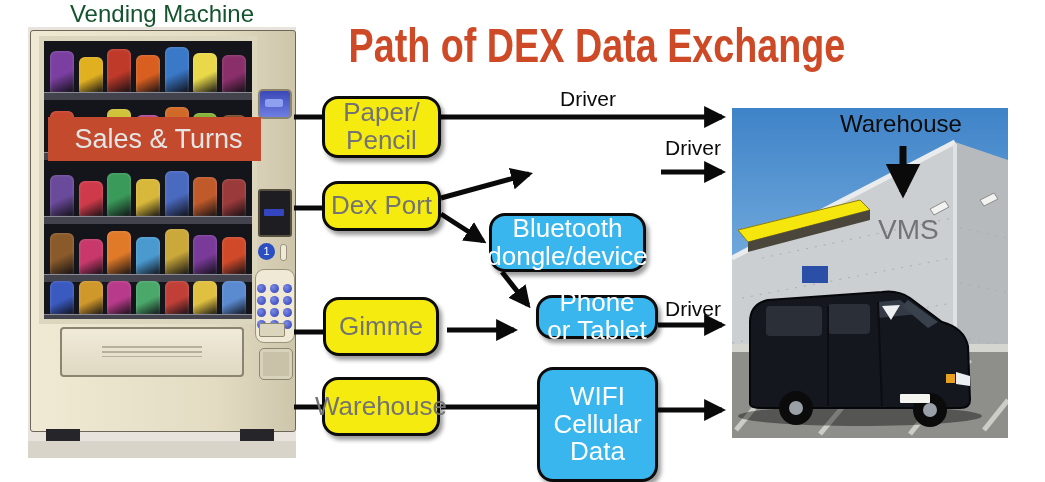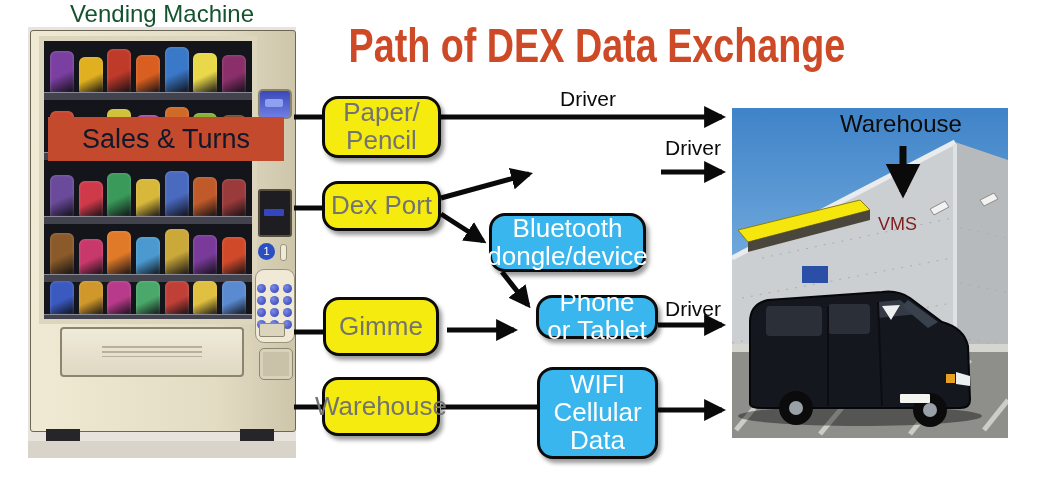--- a/index.html
+++ b/index.html
@@ -28,23 +28,23 @@
     border:1px solid #6b6658;border-radius:3px;}
   .vm-glass{position:absolute;left:8px;top:5px;width:208px;height:278px;
     background:#14141B;border:5px solid #DDD6BE;overflow:hidden;}
   .vm-shelf{position:absolute;left:0;width:100%;display:flex;justify-content:space-around;
     align-items:flex-end;padding:0 4px;box-sizing:border-box;}
   .s0{top:2px;height:50px}.s1{top:64px;height:48px}.s2{top:126px;height:50px}
   .s3{top:182px;height:52px}.s4{top:238px;height:36px}
   .vm-shelf .rail{position:absolute;bottom:-7px;left:0;right:0;height:7px;
     background:#43434d;border-top:1px solid #8a8a96;}
   .bag{width:24px;border-radius:6px 6px 3px 3px;box-shadow:inset 0 0 3px rgba(255,255,255,.25);}
-  .vm-banner{position:absolute;left:17px;top:86px;width:236px;height:44px;
-    background:var(--banner-red);color:#0f172a;font-size:27px;display:flex;align-items:center;
-    justify-content:center;z-index:5;}
+  .vm-banner{position:absolute;left:17px;top:86px;width:205px;height:44px;
+    background:var(--banner-red);color:#e5e5e5;font-size:27px;display:flex;align-items:center;
+    justify-content:center;z-index:5;padding-left:8px;}
   .vm-panel{position:absolute;left:224px;top:6px;width:40px;height:400px;}
   .vm-display{position:absolute;left:3px;top:52px;width:30px;height:26px;
     background:linear-gradient(#3a49b8,#6f7ee2);border:2px solid #8a846a;border-radius:5px;}
   .vm-display::after{content:"";position:absolute;left:5px;top:8px;width:18px;height:8px;
     background:#8fa0f0;border-radius:2px;}
   .vm-bill{position:absolute;left:3px;top:152px;width:30px;height:44px;background:#1d1d22;
     border:2px solid #55503f;border-radius:3px;}
   .vm-bill::after{content:"";position:absolute;left:4px;top:18px;width:20px;height:7px;
     background:#3346c0;border-radius:1px;}
   .vm-one{position:absolute;left:3px;top:206px;width:17px;height:17px;border-radius:50%;
@@ -75,37 +75,37 @@
   .node .node-label{white-space:pre-line;font-size:26px;line-height:1.07;}
   .yellow{background:var(--node-yellow);color:#737373;}
   .blue{background:var(--node-blue);color:#fff;}
   .n-paper{left:322px;top:96px;width:119px;height:62px;}
   .n-dex{left:322px;top:181px;width:119px;height:50px;}
   .n-gimme{left:323px;top:297px;width:116px;height:59px;}
   .n-tele{left:322px;top:377px;width:118px;height:59px;}
   .n-hand{left:535px;top:143px;width:126px;height:57px;}
   .n-blue{left:489px;top:213px;width:157px;height:59px;}
   .n-phone{left:536px;top:295px;width:122px;height:44px;}
-  .n-wifi{left:537px;top:367px;width:121px;height:92px;}
+  .n-wifi{left:537px;top:367px;width:121px;height:115px;}
 
   
   .lbl{position:absolute;z-index:4;font-size:21px;color:#0b0b0b;}
   .d1{left:560px;top:87px;}
   .d2{left:665px;top:136px;}
   .d3{left:665px;top:297px;}
 
   
   .connectors{position:absolute;left:0;top:0;z-index:2;}
 
   
   .wh-photo{left:732px;top:108px;width:276px;height:330px;overflow:hidden;}
   .wh-sky{position:absolute;inset:0;background:linear-gradient(180deg,#3F83C8,#8FC0E8 75%);}
   .wh-svg{position:absolute;left:0;top:0;}
   .wh-label{position:absolute;left:840px;top:110px;font-size:24px;color:#0b0b0b;z-index:3;}
-  .vms-label{position:absolute;left:878px;top:214px;font-size:18px;color:#7f1d1d;z-index:3;text-align:center;}
+  .vms-label{position:absolute;left:878px;top:214px;font-size:28px;color:#737373;z-index:3;text-align:center;}
 </style>
 </head>
 <body>
 
 <div class="canvas">
 
   <div class="vm-caption">Vending Machine</div>
 
   <h1 class="title">Path of DEX Data Exchange</h1>
 

